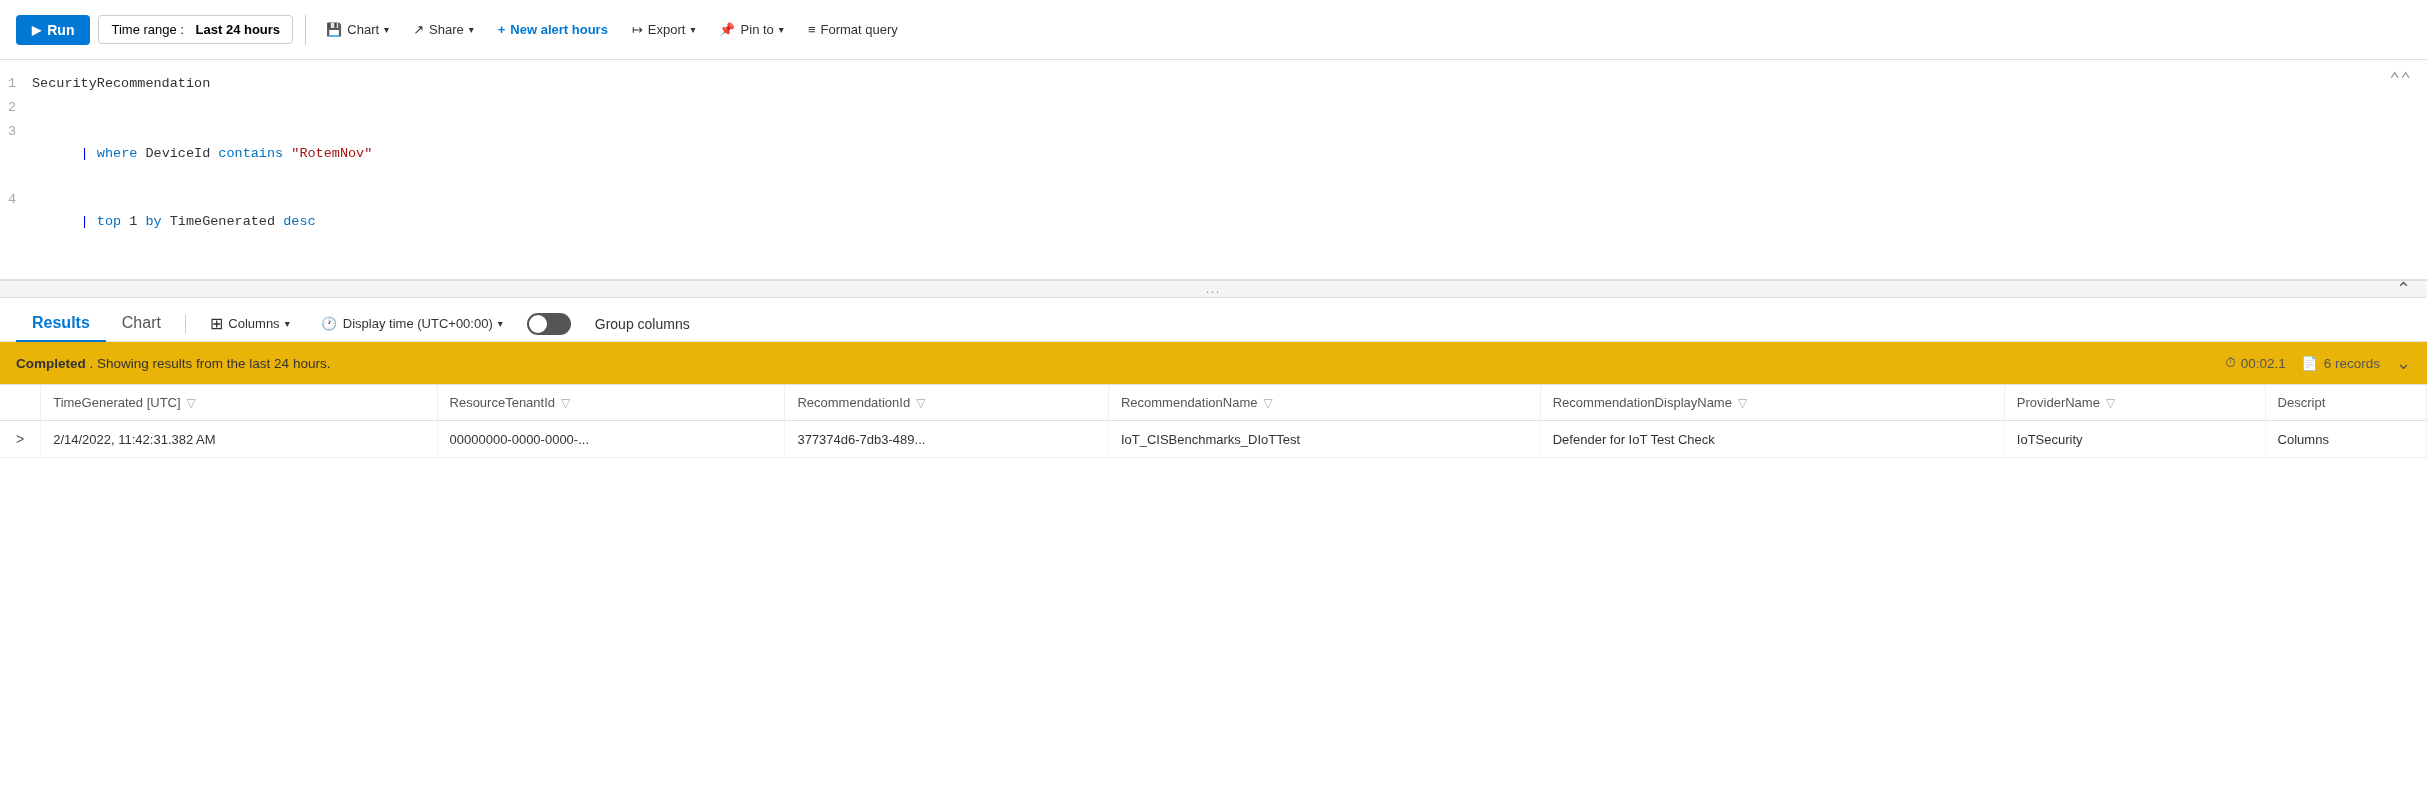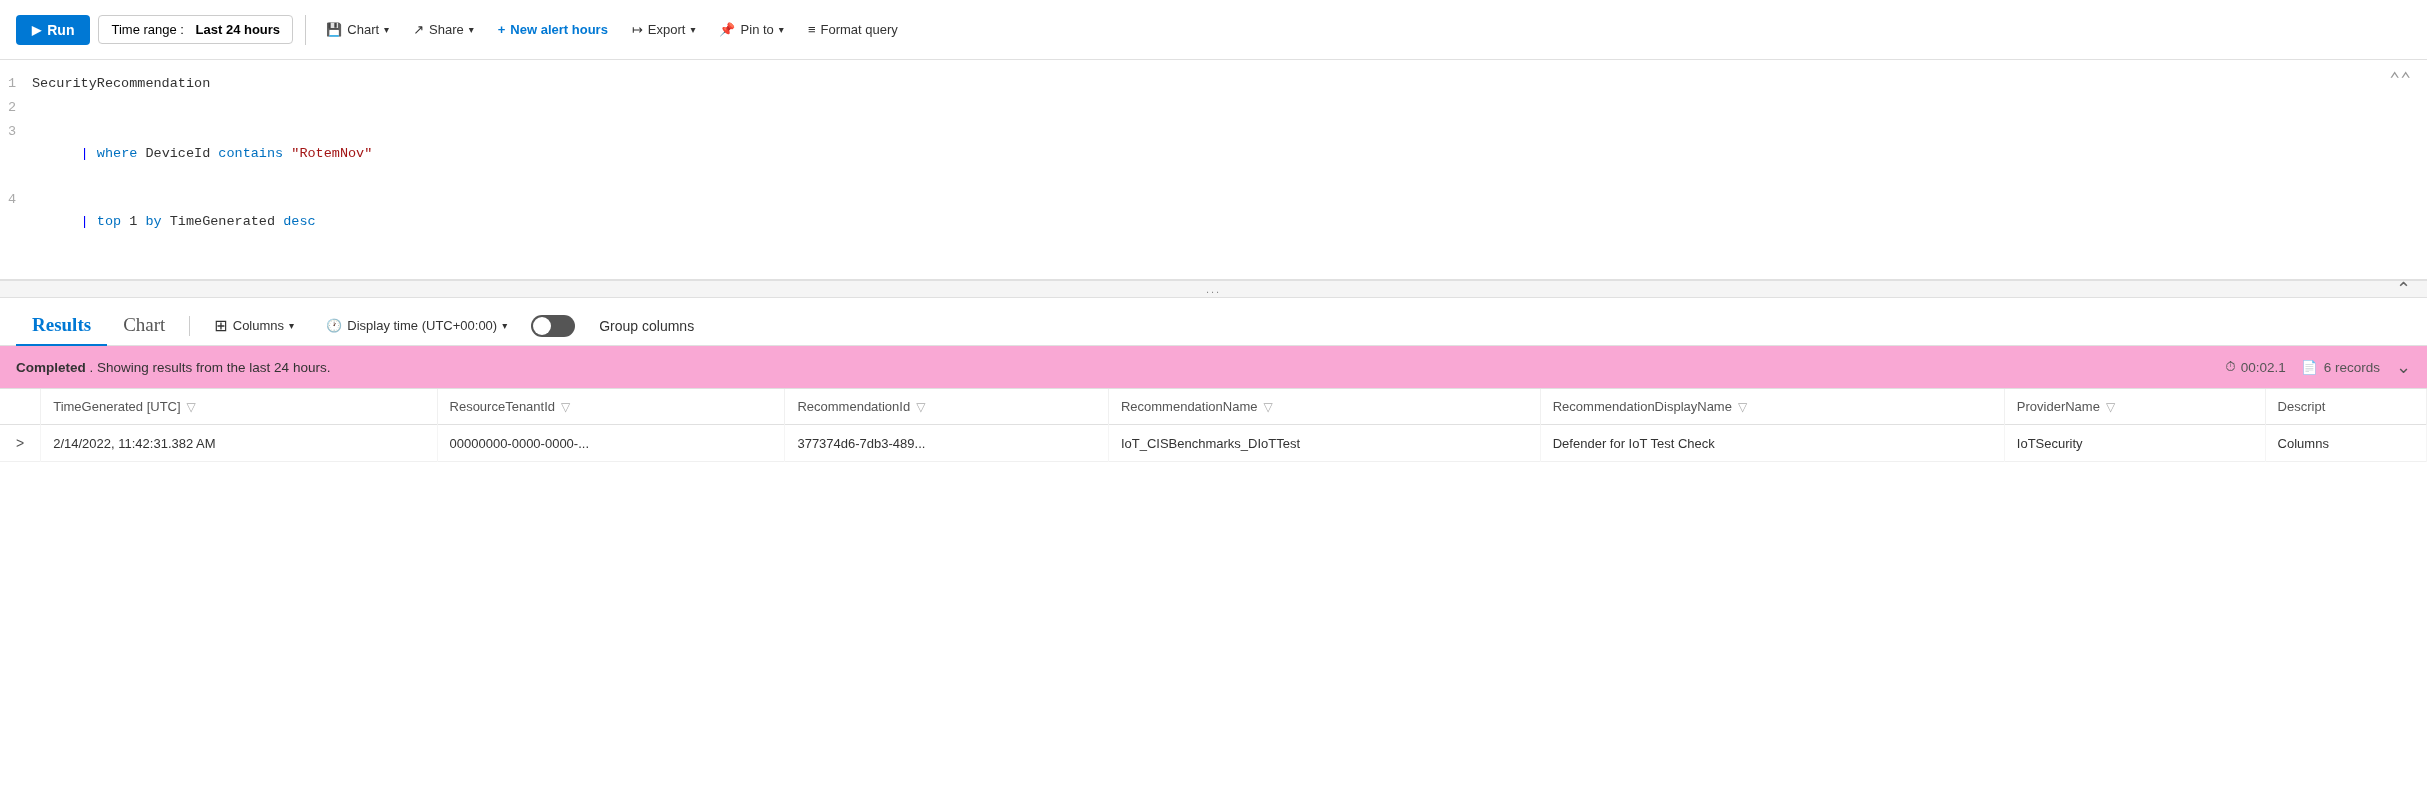--- a/index.html
+++ b/index.html
@@ -133,25 +133,24 @@
       display: flex;
       align-items: center;
       padding: 8px 16px 0;
       border-bottom: 1px solid #e0e0e0;
       gap: 0;
       background: #fff;
     }
     .tab {
       padding: 8px 16px;
       cursor: pointer;
-      font-size: 19px;
+      font-size: 16px;
       color: #555;
       border-bottom: 2px solid transparent;
       margin-bottom: -1px;
-      font-family: Liberation Serif, serif;
     }
     .tab.active {
       color: #0078d4;
       border-bottom: 2px solid #0078d4;
       font-weight: 600;
     }
     .tab-separator {
       width: 1px;
       height: 20px;
       background: #ccc;
@@ -201,21 +200,21 @@
     }
 
     
     .status-bar {
       display: flex;
       align-items: center;
       justify-content: space-between;
       padding: 10px 16px;
       border-bottom: 1px solid #e0e0e0;
       font-size: 13.5px;
-      background: #f9a8d4;
+      background: #eab308;
     }
     .status-left { color: #333; }
     .status-left strong { font-weight: 700; }
     .status-right {
       display: flex;
       align-items: center;
       gap: 16px;
       color: #555;
     }
     .status-right-item {

